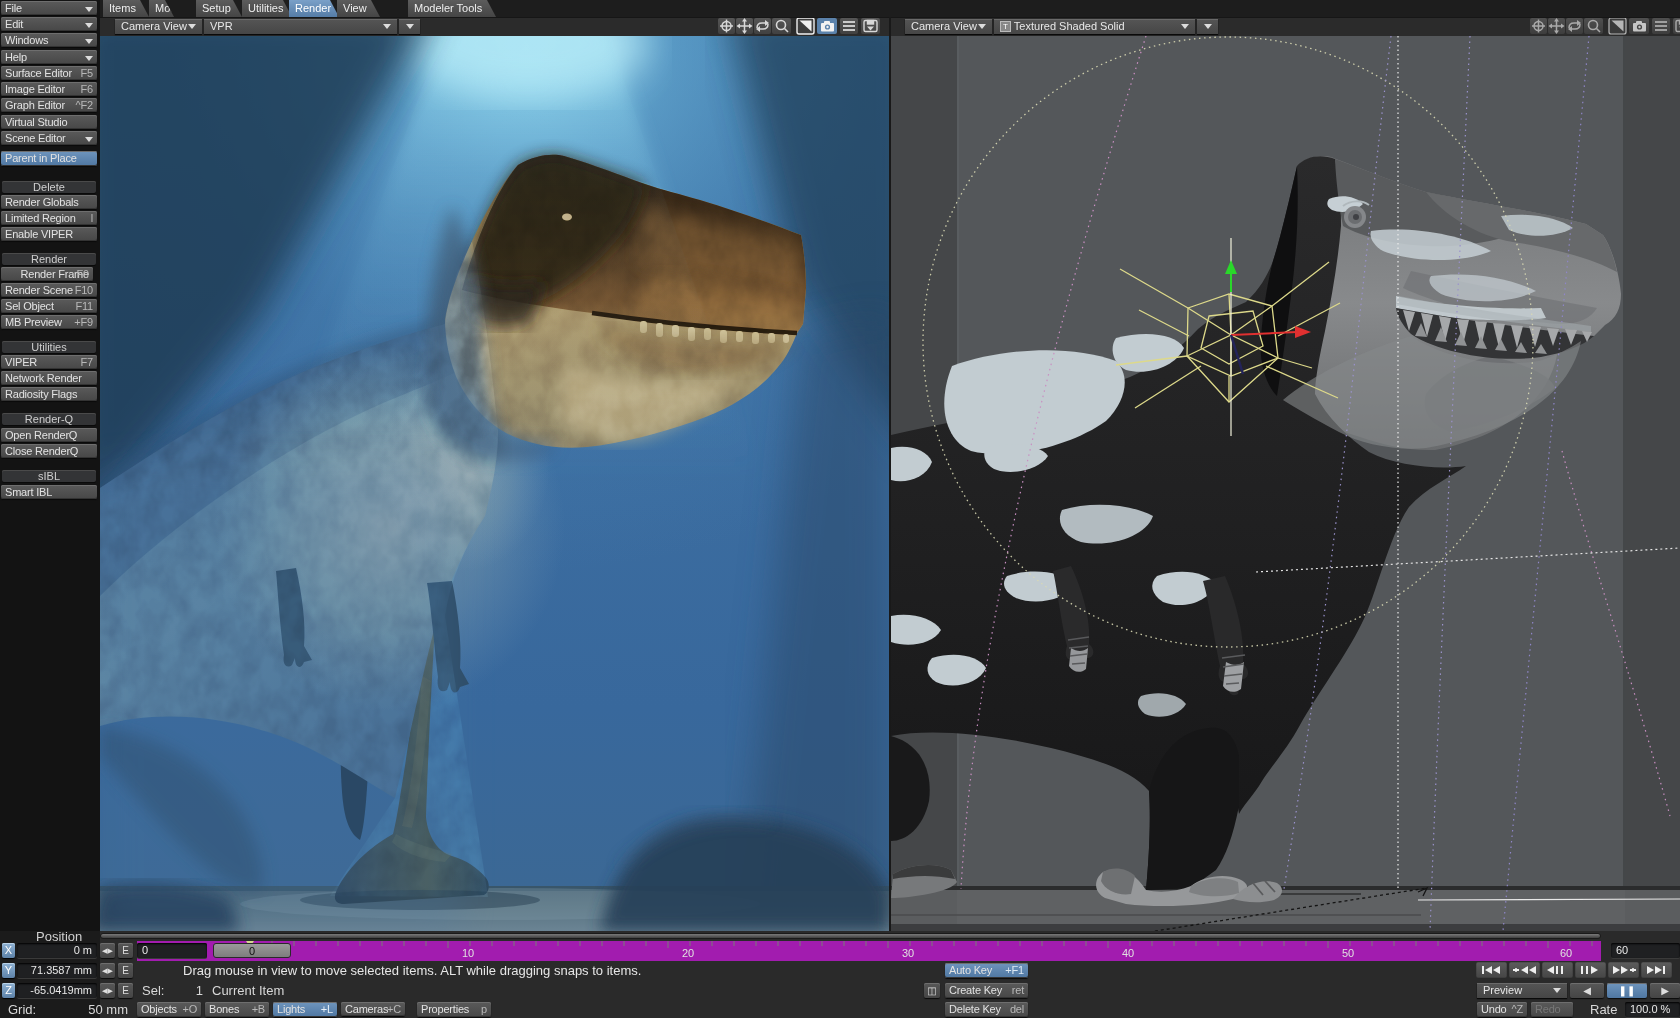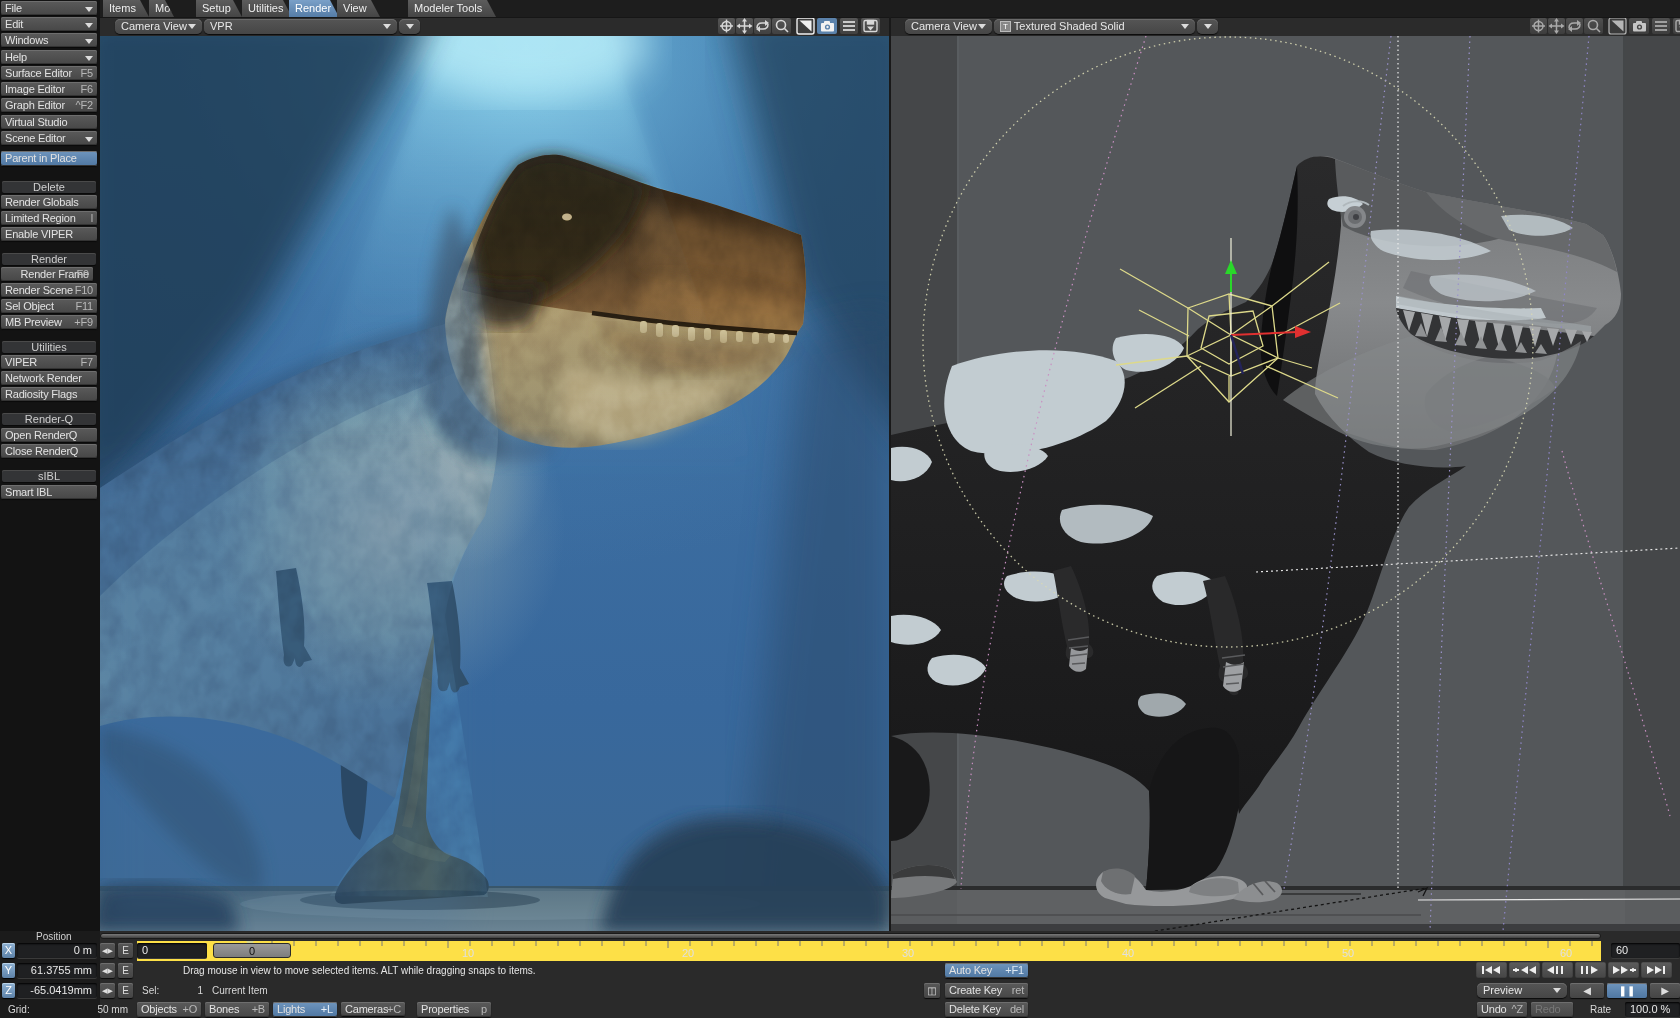--- a/index.html
+++ b/index.html
@@ -10,25 +10,25 @@
  border-radius:2px;box-shadow:inset 0 1px 0 #6e6e6e, inset 0 -1px 0 #333, 0 1px 1px #0a0a0a;
  color:#e2e2e2;font-size:11px;line-height:14px;padding:0 4px;white-space:nowrap;box-sizing:border-box;}
 .btn .sc{position:absolute;right:4px;color:#b8b8b8;}
 .hdr{position:absolute;height:12px;background:#333436;border-radius:2px;
  box-shadow:inset 0 1px 0 #4a4a4a, 0 1px 0 #0a0a0a;color:#cfcfcf;font-size:11px;line-height:12px;text-align:center;}
 .caret{display:inline-block;width:0;height:0;border-left:4px solid transparent;border-right:4px solid transparent;border-top:5px solid #dcdcdc;vertical-align:middle;}
 .tab{position:absolute;top:0;height:17px;background:linear-gradient(#5c5c5c,#454545);
  color:#eee;font-size:11px;line-height:17px;padding:0 6px 0 6px;
  clip-path:polygon(0 0,calc(100% - 9px) 0,100% 100%,0 100%);box-sizing:border-box;}
 .tab.active{background:linear-gradient(#7aa0c8,#557ca6);color:#fff;}
-.vbtn{position:absolute;height:15px;background:linear-gradient(#555,#464646);border-radius:5px;
+.vbtn{position:absolute;height:15px;background:linear-gradient(#555,#464646);border-radius:0;
  box-shadow:inset 0 1px 0 #6a6a6a, 0 1px 1px #0a0a0a;color:#e8e8e8;font-size:11px;line-height:15px;padding:0 6px;box-sizing:border-box;}
 .fld{position:absolute;height:15px;background:#1f2022;border-radius:2px;box-shadow:inset 0 1px 2px #000,0 1px 0 #3a3a3a;
  color:#e8e8e8;font-size:11px;line-height:15px;padding:0 5px;box-sizing:border-box;}
-.lbl{position:absolute;color:#d8d8d8;font-size:10px;line-height:15px;}
+.lbl{position:absolute;color:#d8d8d8;font-size:13px;line-height:15px;}
 .xyz{position:absolute;width:13px;height:15px;border-radius:2px;background:linear-gradient(#8fb2d4,#5d82a8);
  color:#fff;font-size:11px;line-height:15px;text-align:center;box-shadow:inset 0 1px 0 #b9d2e8,0 1px 1px #000;}
 .sq{position:absolute;width:15px;height:15px;border-radius:2px;background:linear-gradient(#575757,#454545);
  box-shadow:inset 0 1px 0 #6e6e6e,0 1px 1px #0a0a0a;color:#ddd;font-size:10px;line-height:15px;text-align:center;}
 .blue{background:linear-gradient(#6f95bd,#4f77a2)!important;}
 </style>
 </head>
 <body>
 <div id="root">
 
@@ -517,21 +517,21 @@
 </g>
 </svg>
 </div>
 
 <div class="abs" style="left:0;top:931px;width:1680px;height:87px;background:#2a2a2a;" id="bottom"></div>
 <div class="abs" style="left:0;top:931px;width:100px;height:87px;background:#1b1b1b;"></div>
 
 <div class="abs" style="left:100px;top:933px;width:1501px;height:6px;background:linear-gradient(#7a7a7a,#3f3f3f);border-radius:3px;border:1px solid #1a1a1a;box-sizing:border-box;"></div>
 <div class="lbl" style="left:36px;top:929px;color:#d0d0d0;">Position</div>
 
-<div class="abs" style="left:137px;top:941px;width:1464px;height:20px;background:#fde047;" id="ruler">
+<div class="abs" style="left:137px;top:941px;width:1464px;height:20px;background:#a21caf;" id="ruler">
 <svg width="1464" height="20" style="position:absolute;left:0;top:0;">
 <g stroke="#7a7a7a" stroke-width="1">
 <line x1="113" y1="0" x2="113" y2="5"></line>
           <line x1="135" y1="0" x2="135" y2="5"></line>
           <line x1="157" y1="0" x2="157" y2="5"></line>
           <line x1="179" y1="0" x2="179" y2="5"></line>
           <line x1="201" y1="0" x2="201" y2="5"></line>
           <line x1="223" y1="0" x2="223" y2="5"></line>
           <line x1="245" y1="0" x2="245" y2="5"></line>
           <line x1="267" y1="0" x2="267" y2="5"></line>
@@ -606,21 +606,21 @@
 <div class="xyz" style="left:2px;top:943px;">X</div>
 <div class="fld" style="left:17px;top:943px;width:80px;text-align:right;">0 m</div>
 <div class="sq" style="left:100px;top:943px;font-size:7px;letter-spacing:0;">◀▶</div>
 <div class="sq" style="left:118px;top:943px;">E</div>
 <div class="fld" style="left:137px;top:943px;width:70px;">0</div>
 
 <div class="abs" style="left:213px;top:943px;width:78px;height:15px;background:linear-gradient(#9a9a9a,#7d7d7d);border-radius:3px;border:1px solid #2a2a2a;box-sizing:border-box;color:#111;font-size:11px;line-height:14px;text-align:center;">0</div>
 <div class="fld" style="left:1611px;top:943px;width:69px;">60</div>
 
 <div class="xyz" style="left:2px;top:963px;">Y</div>
-<div class="fld" style="left:17px;top:963px;width:80px;text-align:right;">61.3755 mm</div>
+<div class="fld" style="left:17px;top:963px;width:80px;text-align:right;">71.3587 mm</div>
 <div class="sq" style="left:100px;top:963px;font-size:7px;letter-spacing:0;">◀▶</div>
 <div class="sq" style="left:118px;top:963px;">E</div>
 <div class="lbl" style="left:142px;top:963px;color:#e6e6e6;padding-left:41px;">Drag mouse in view to move selected items. ALT while dragging snaps to items.</div>
 <div class="btn blue" style="left:945px;top:963px;width:83px;height:15px;line-height:15px;">Auto Key<span class="sc" style="color:#dde8f2;">+F1</span></div>
 
 <div id="playback">
 <svg width="206" height="17" style="position:absolute;left:1476px;top:962px;">
 <defs>
           <linearGradient id="pbg" x1="0" y1="0" x2="0" y2="1">
             <stop offset="0" stop-color="#5c5c5c"></stop>

